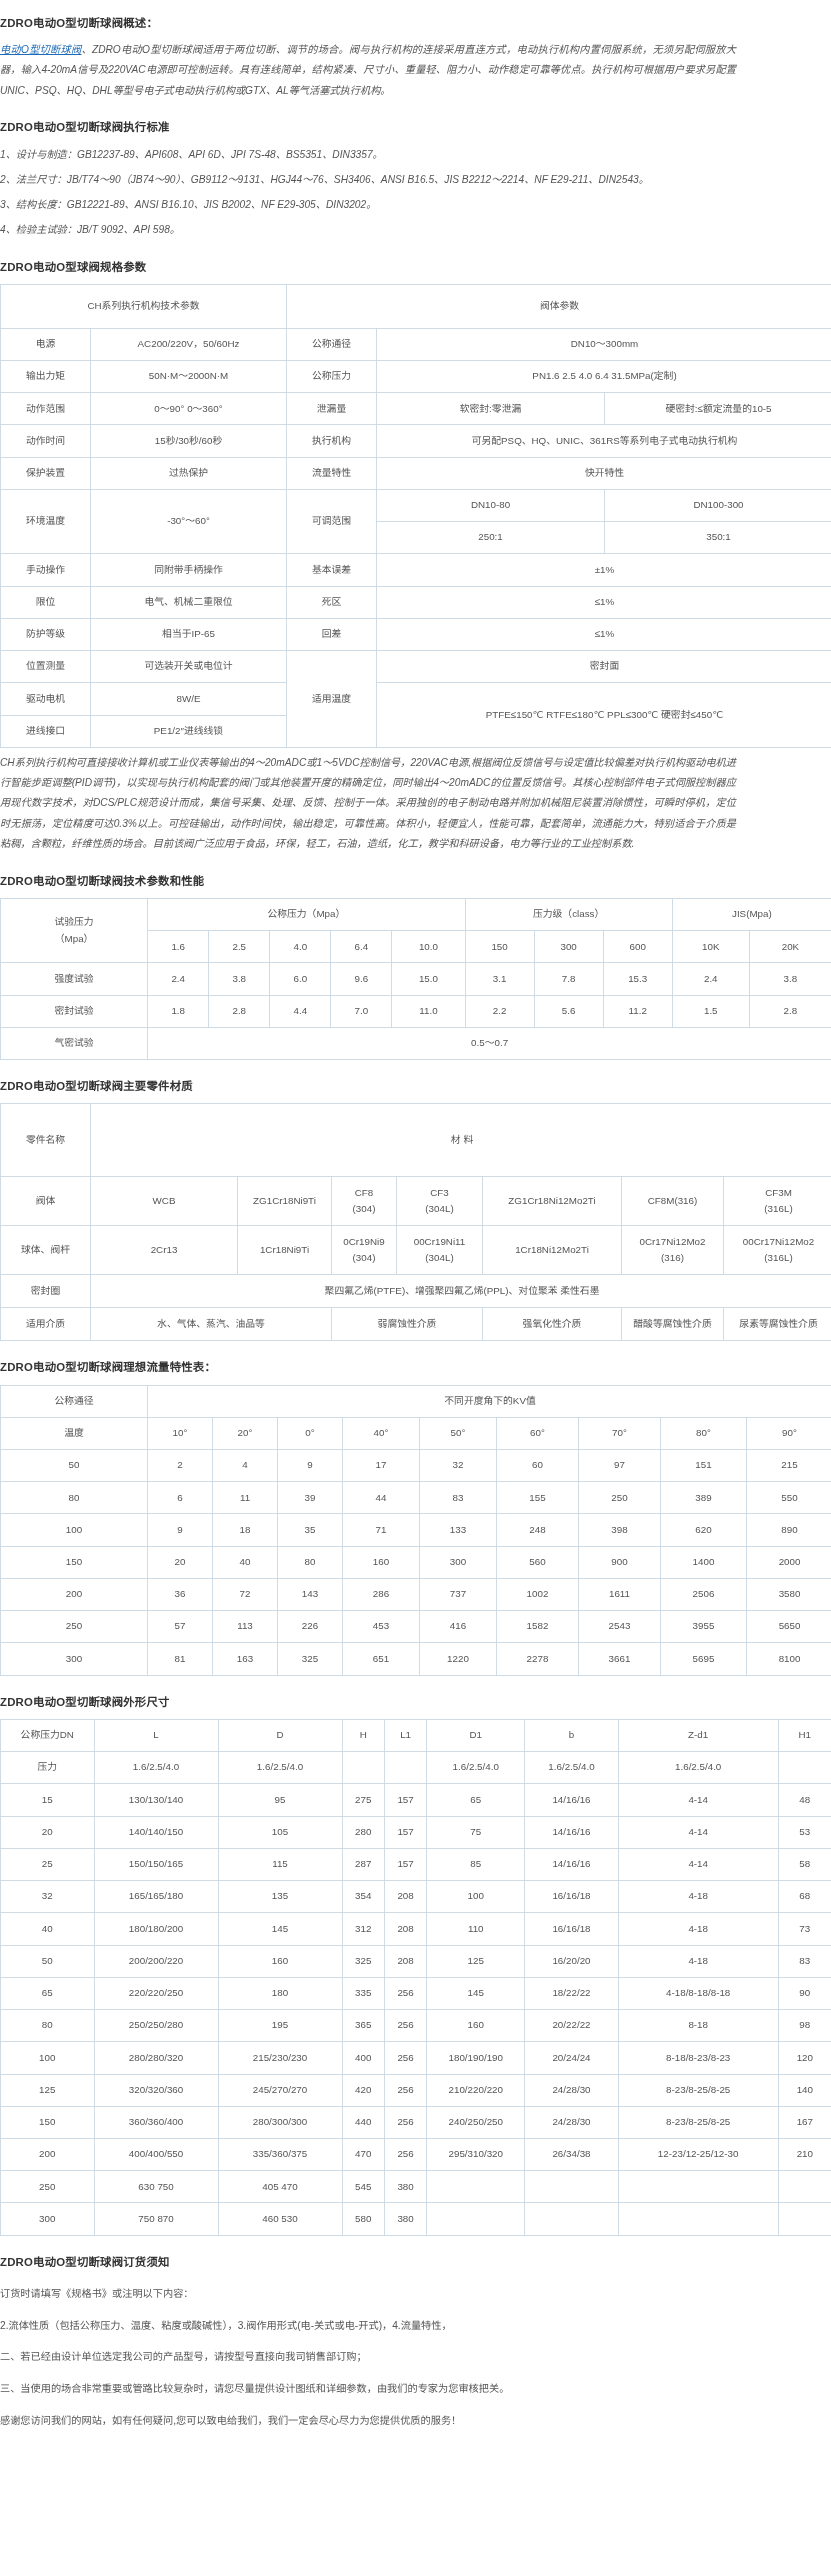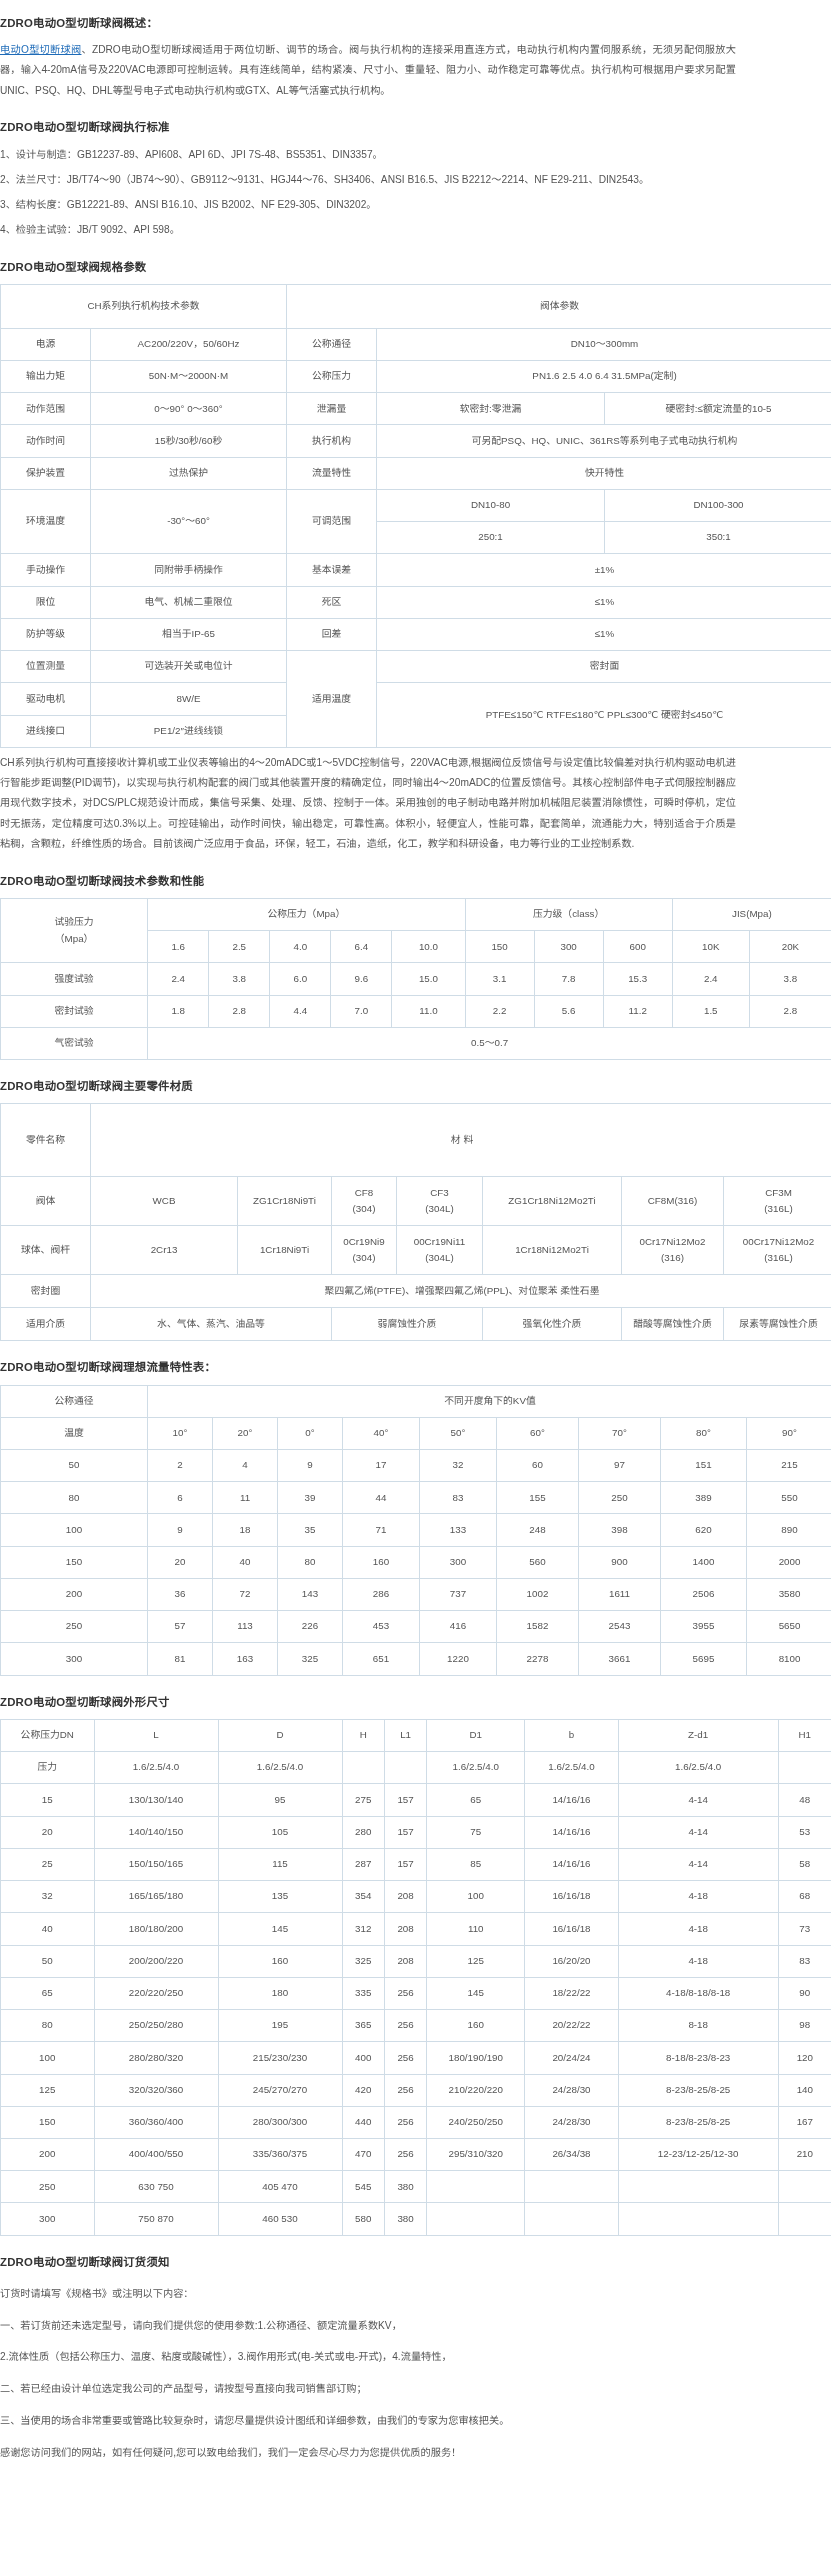--- a/index.html
+++ b/index.html
@@ -27,20 +27,21 @@
     letter-spacing: 0.2px;
   }
   h3.section-title.first { margin-top: 14.7px; }
 
   p.para {
     margin: 0 0 11.4px 0;
     font-size: 10.2px;
     color: #555555;
     line-height: 2.0;
     text-align: justify;
+    font-style: italic;
   }
   p.tight { margin-bottom: 4.9px; }
   a.inline-link {
     color: #1e6bb8;
     text-decoration: underline;
   }
 
   table.grid {
     border-collapse: collapse;
     width: 832px;
@@ -617,21 +618,20 @@
           <td></td>
           <td></td>
           <td></td>
         </tr>
     </tbody>
   </table>
 
   <h3 class="section-title">ZDRO电动O型切断球阀订货须知</h3>
   <div class="notes">
     <p>订货时请填写《规格书》或注明以下内容：</p>
-    <p>一、若订货前还未选定型号，请向我们提供您的使用参数:1.公称通径、额定流量系数KV，</p>
     <p>2.流体性质（包括公称压力、温度、粘度或酸碱性），3.阀作用形式(电-关式或电-开式)，4.流量特性，</p>
     <p>二、若已经由设计单位选定我公司的产品型号，请按型号直接向我司销售部订购；</p>
     <p>三、当使用的场合非常重要或管路比较复杂时，请您尽量提供设计图纸和详细参数，由我们的专家为您审核把关。</p>
     <p>感谢您访问我们的网站，如有任何疑问,您可以致电给我们，我们一定会尽心尽力为您提供优质的服务！</p>
   </div>
 
 </div>
 
 
 </body></html>

